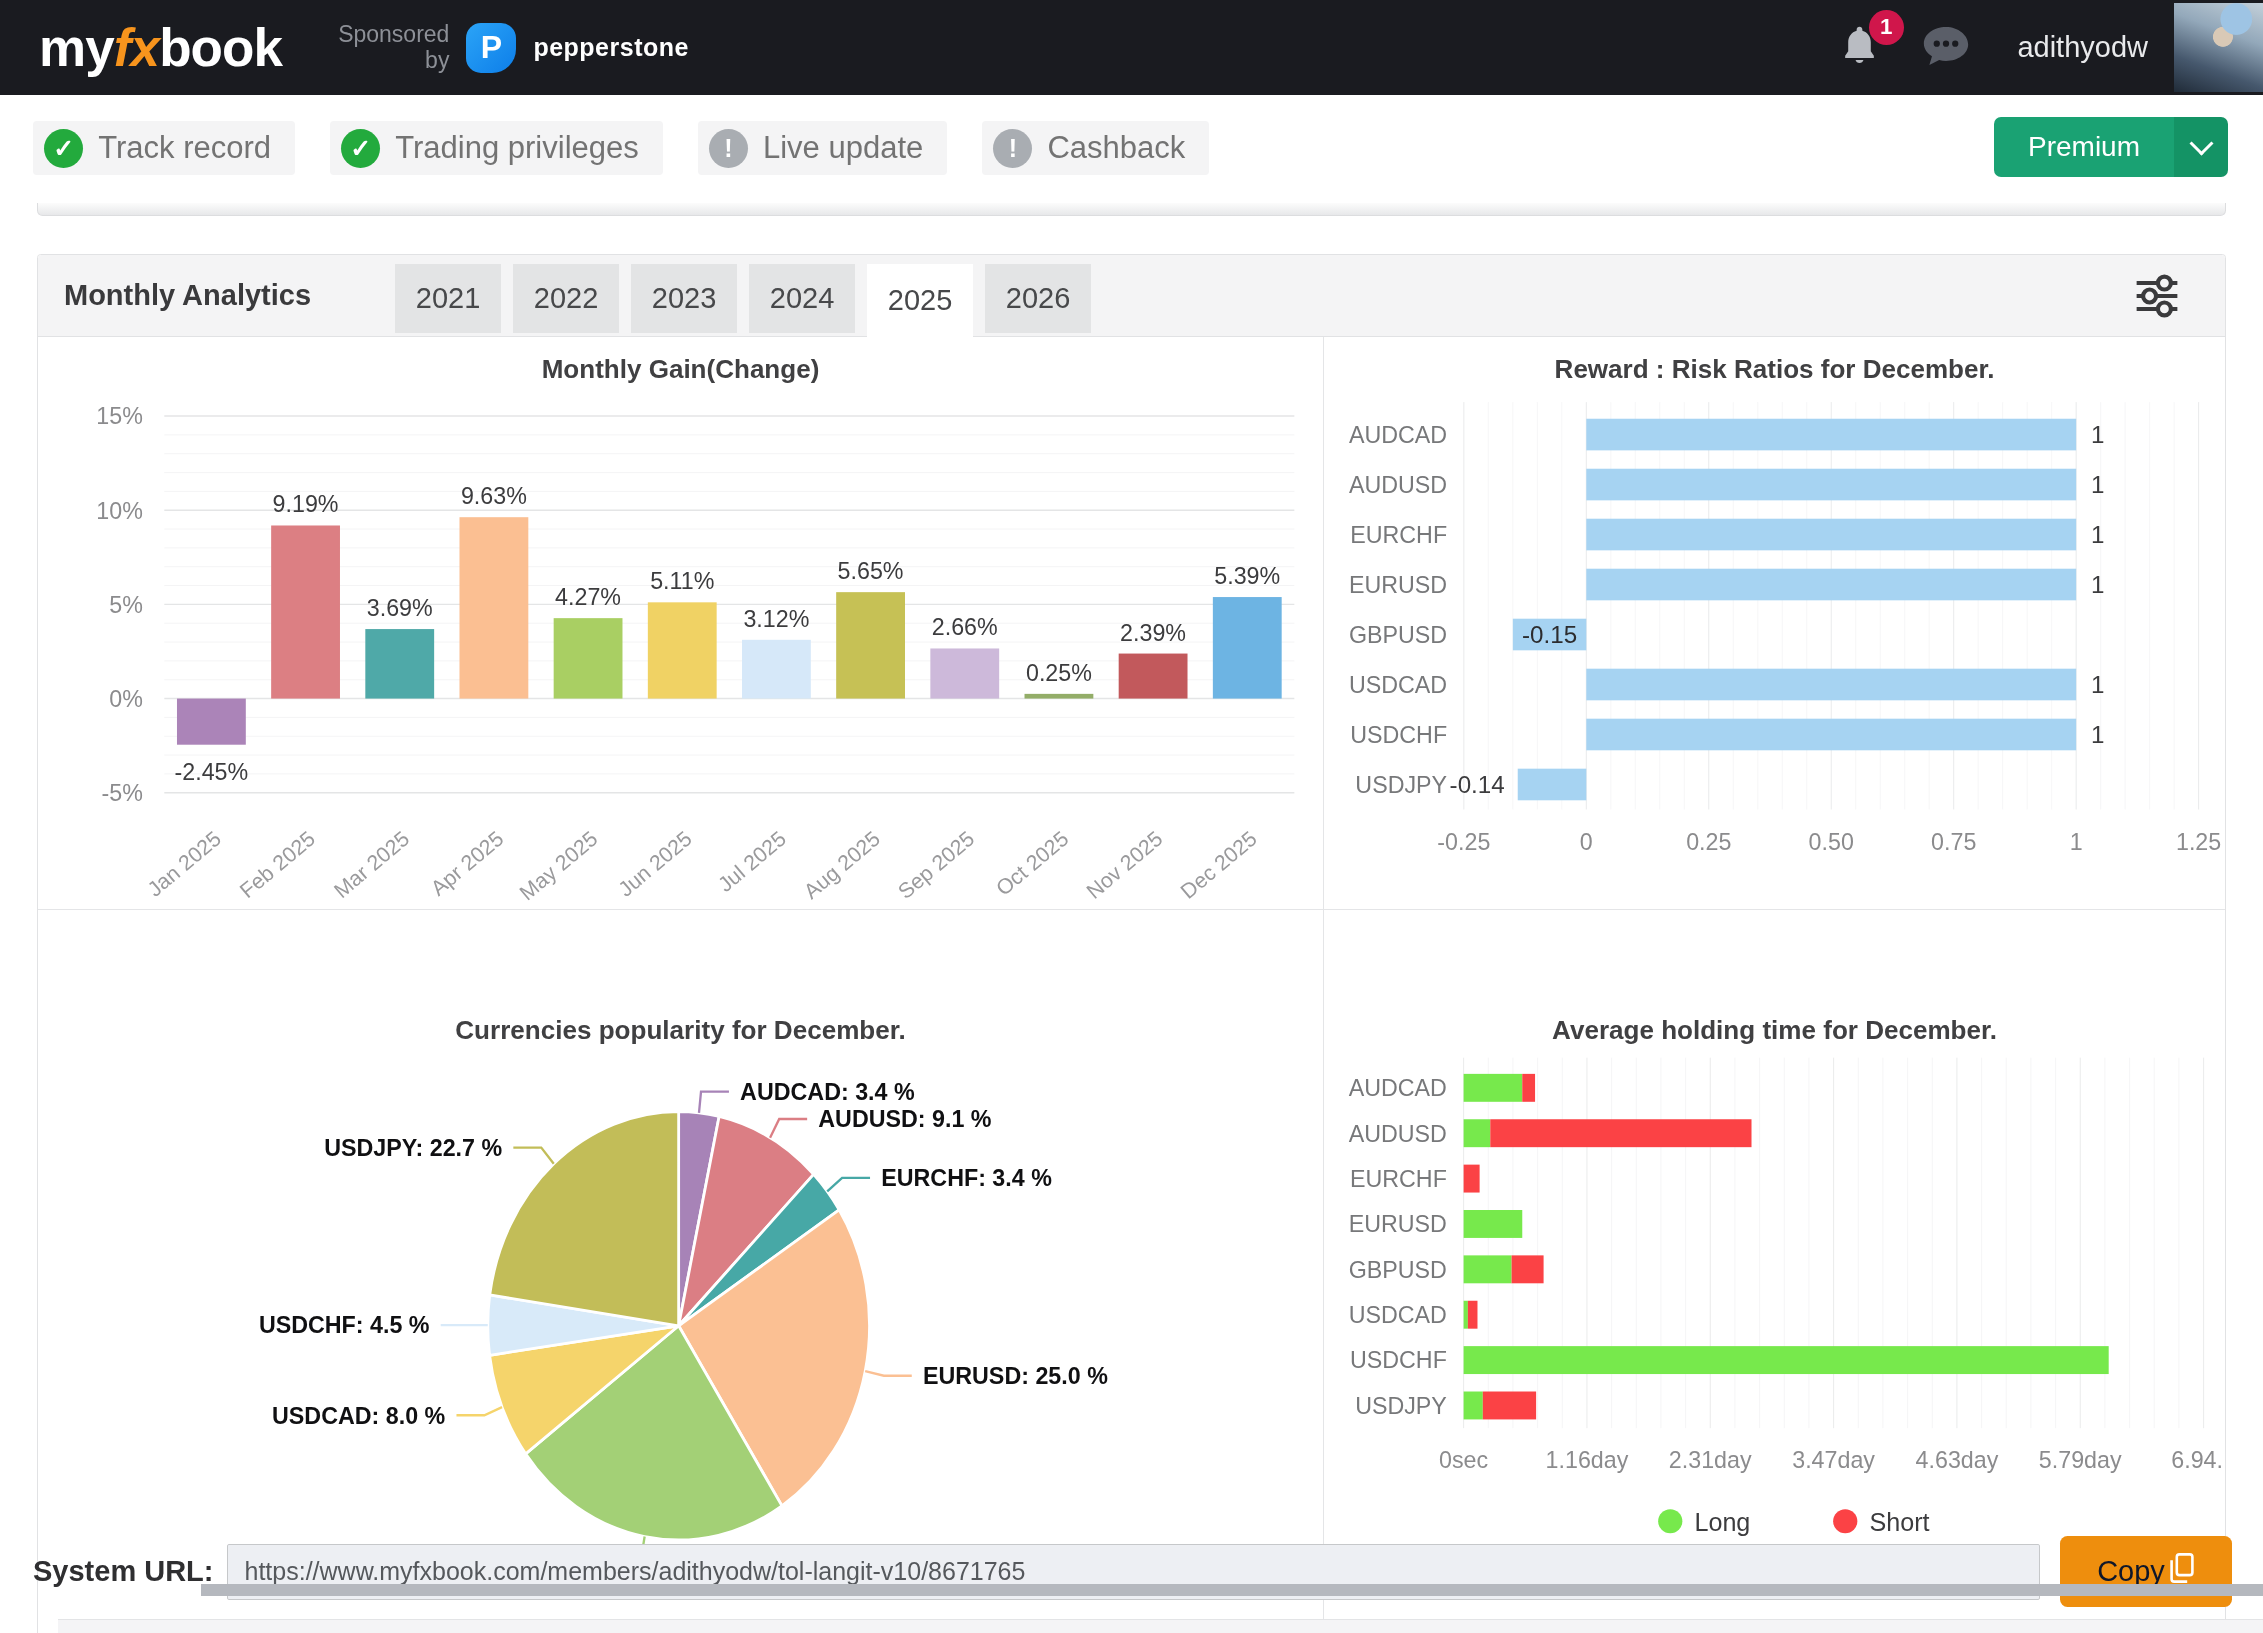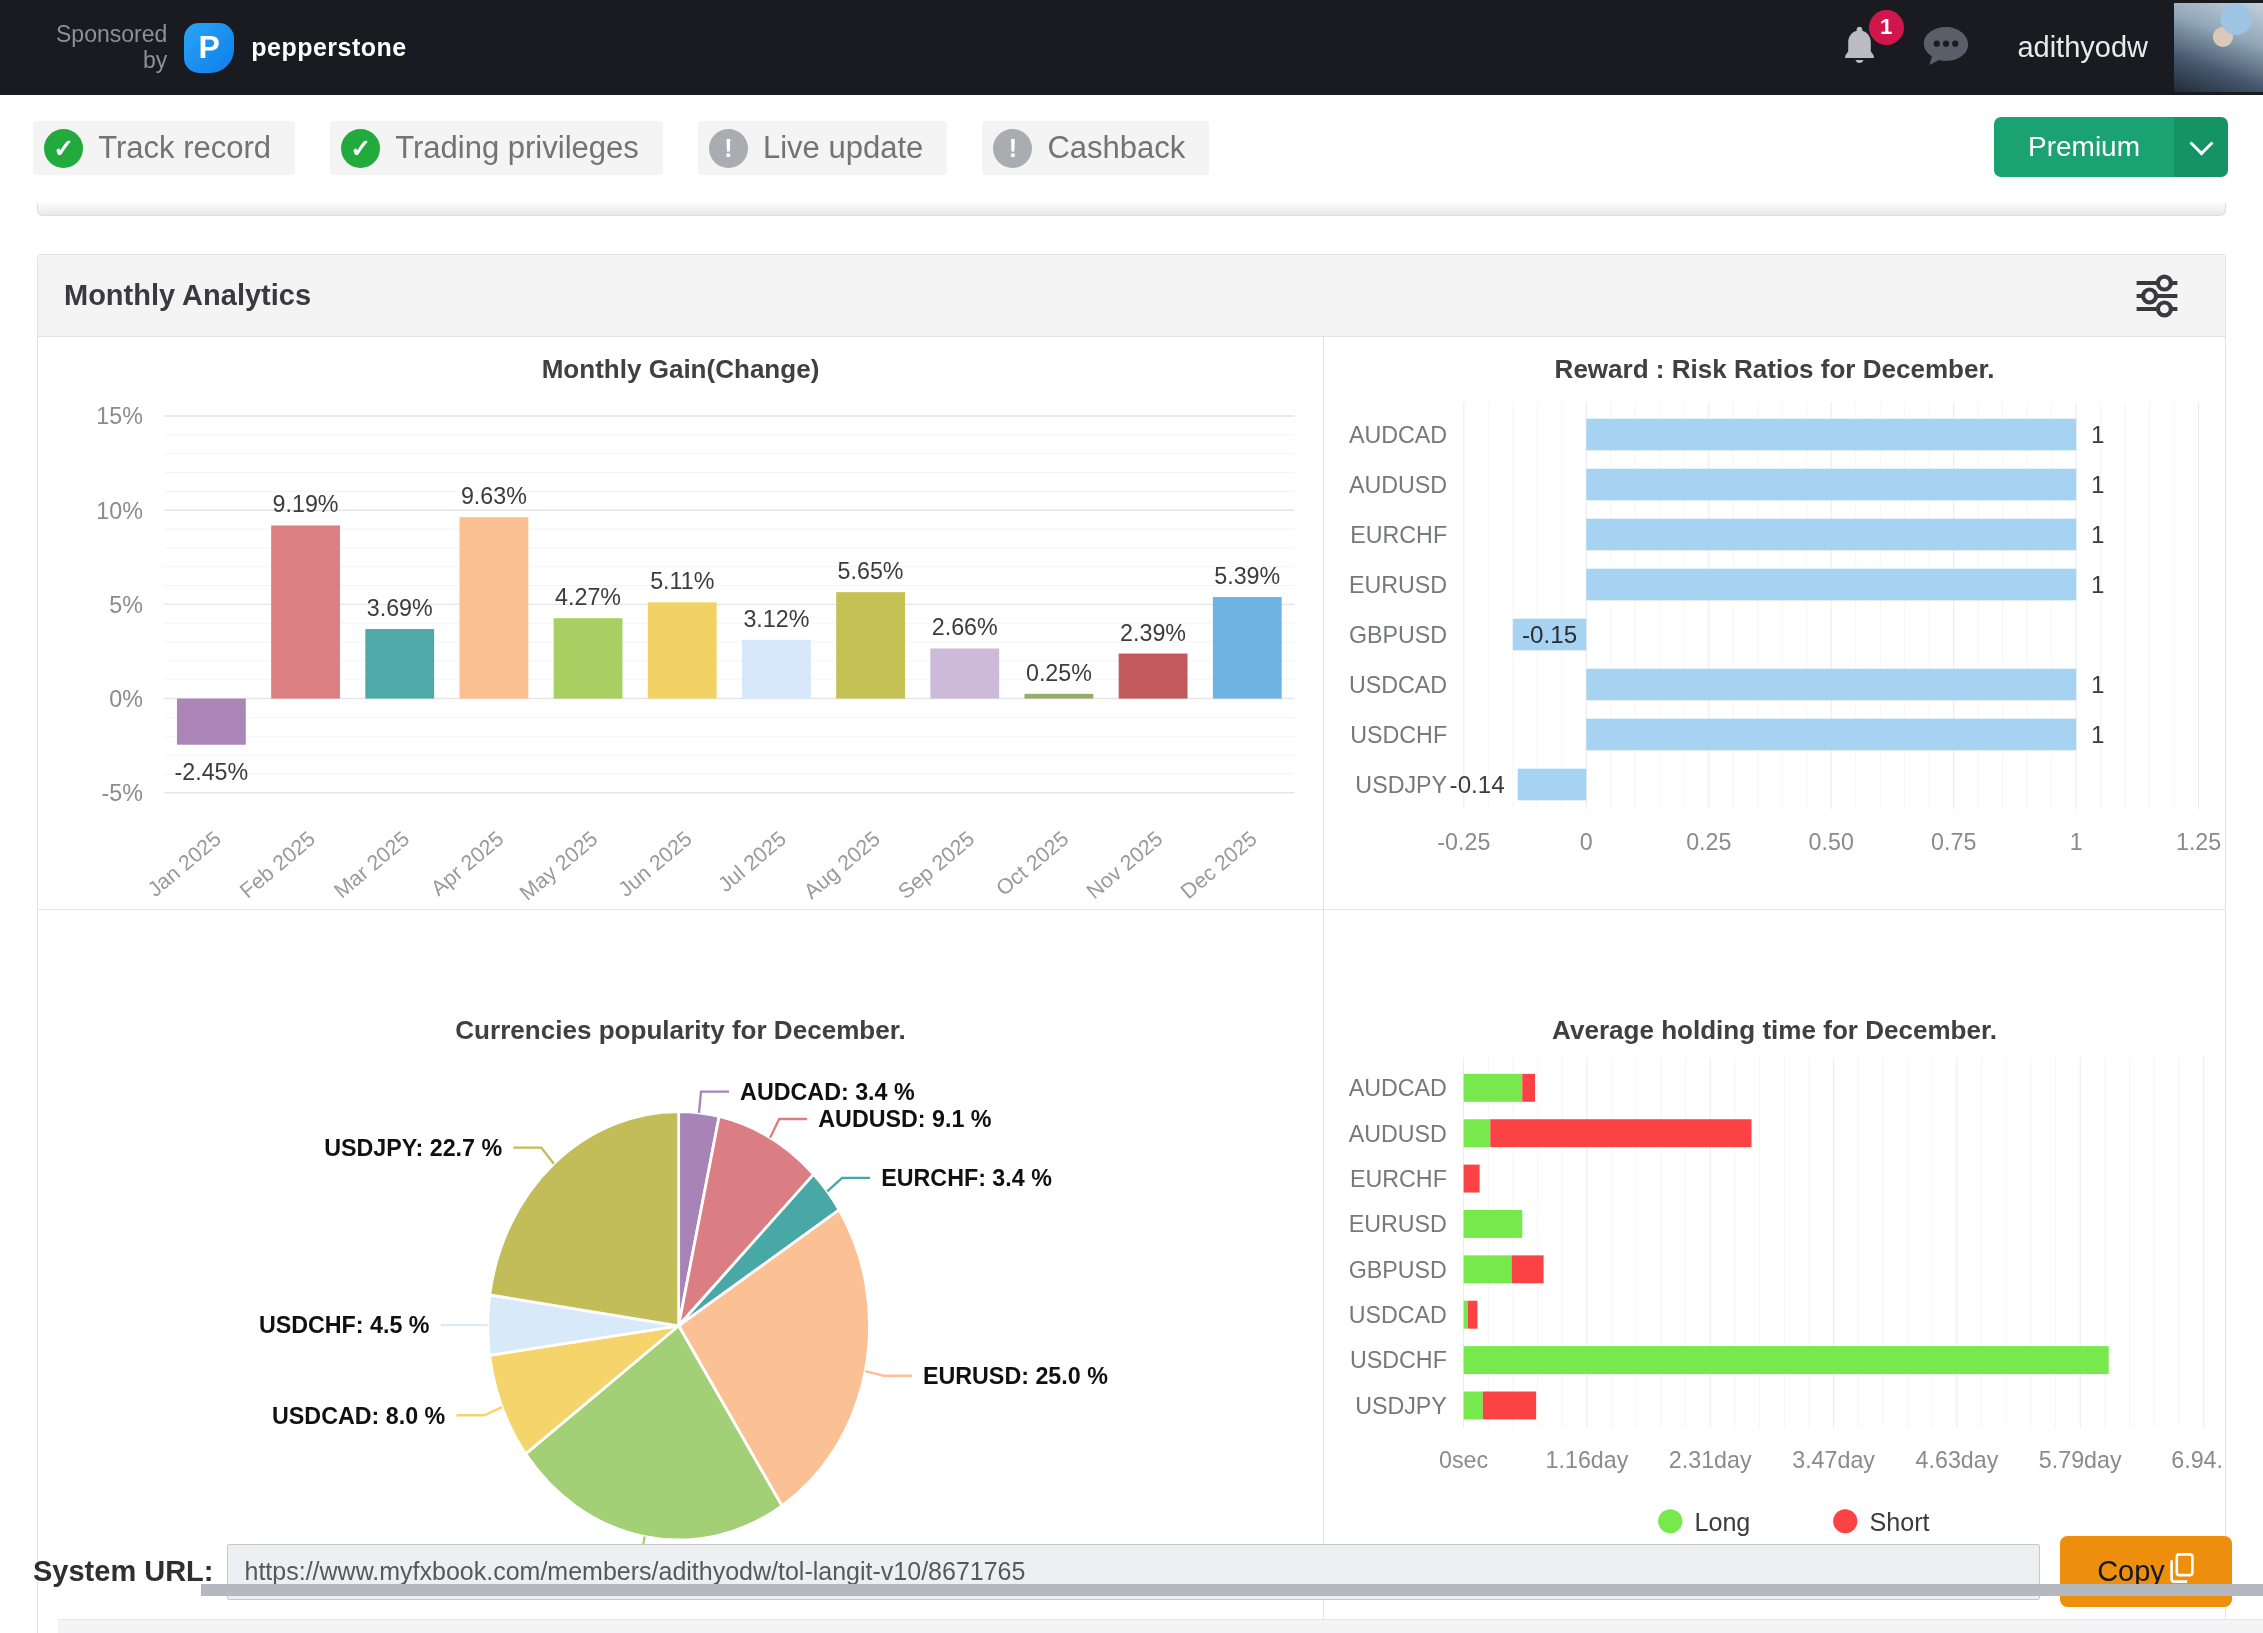--- a/index.html
+++ b/index.html
@@ -67,20 +67,21 @@
   
   .hscrollbar{position:absolute;top:1584px;left:201px;right:0;height:12px;background:#b5b8be;cursor:pointer}
   .footer-strip{position:absolute;top:1619px;left:58px;right:0;height:14px;background:#f4f4f6;border-top:0.9px solid #e3e4e6}
 </style>
 </head>
 <body>
 
 <div class="page">
 
   <header class="topbar">
+    <div class="logo"><span>my</span><span class="fx">fx</span><span>book</span></div>
     <div class="sponsor">
       <div class="sponsor-by">
         <div>Sponsored</div>
         <div>by</div>
       </div>
       <div class="pep-icon">P</div>
       <div class="pep-name">pepperstone</div>
     </div>
     <div class="top-right">
       <div class="bell-wrap">
@@ -132,20 +133,28 @@
           <span class="chev"></span>
         </div>
     </div>
   </div>
 
   <div class="card-edge"></div>
 
   <section class="analytics-card">
     <div class="card-head">
       <h2>Monthly Analytics</h2>
+      <div class="tabs">
+        <div class="tab">2021</div>
+        <div class="tab">2022</div>
+        <div class="tab">2023</div>
+        <div class="tab">2024</div>
+        <div class="tab selected">2025</div>
+        <div class="tab">2026</div>
+      </div>
       <div class="filter-btn">
         <svg width="50" height="50" viewBox="0 0 54 54" fill="none" stroke="#3a3a3c" stroke-width="4.5">
           <line x1="5" y1="13" x2="49" y2="13"></line>
             <circle cx="35" cy="13" r="7" fill="#f4f4f5"></circle>
           <line x1="5" y1="27" x2="49" y2="27"></line>
             <circle cx="19" cy="27" r="7" fill="#f4f4f5"></circle>
           <line x1="5" y1="41" x2="49" y2="41"></line>
             <circle cx="35" cy="41" r="7" fill="#f4f4f5"></circle>
         </svg>
       </div>

